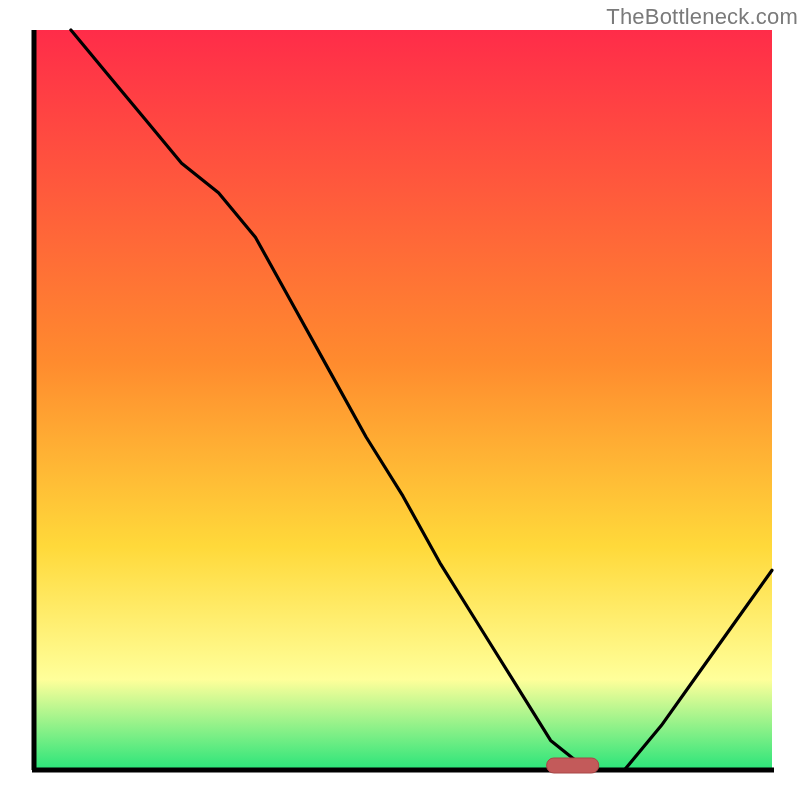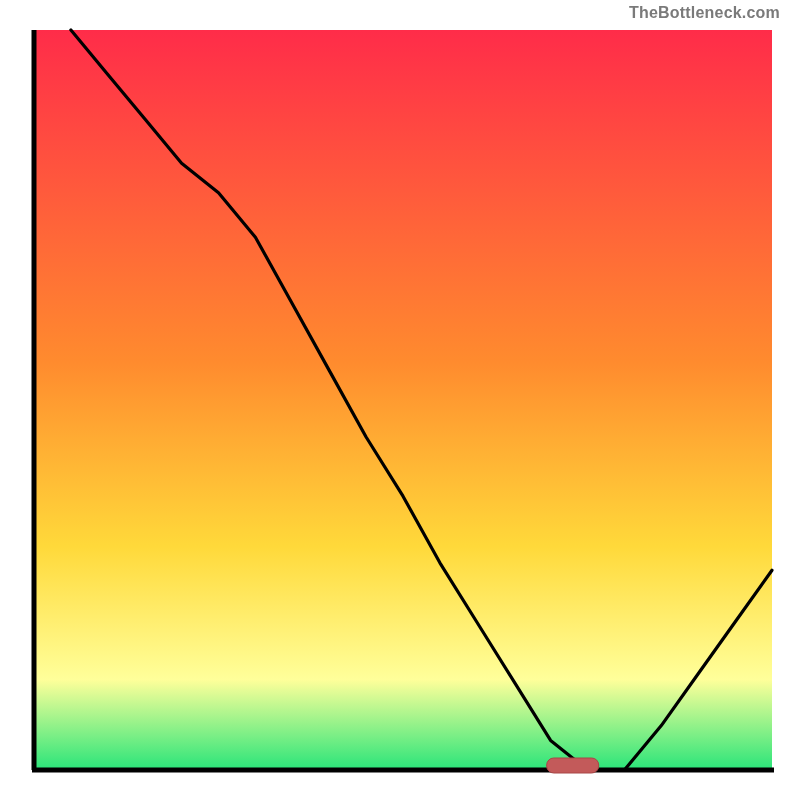--- a/index.html
+++ b/index.html
@@ -12,23 +12,23 @@
     overflow: hidden;
   }
   .stage {
     position: relative;
     width: 800px;
     height: 800px;
   }
   .watermark {
     position: absolute;
     top: 4px;
-    right: 20px;
-    font-size: 16px;
-    font-weight: 700;
+    right: 2px;
+    font-size: 22px;
+    font-weight: 400;
     color: #7a7a7a;
     letter-spacing: 0.2px;
   }
   svg {
     display: block;
   }
 </style>
 </head>
 <body>
 

